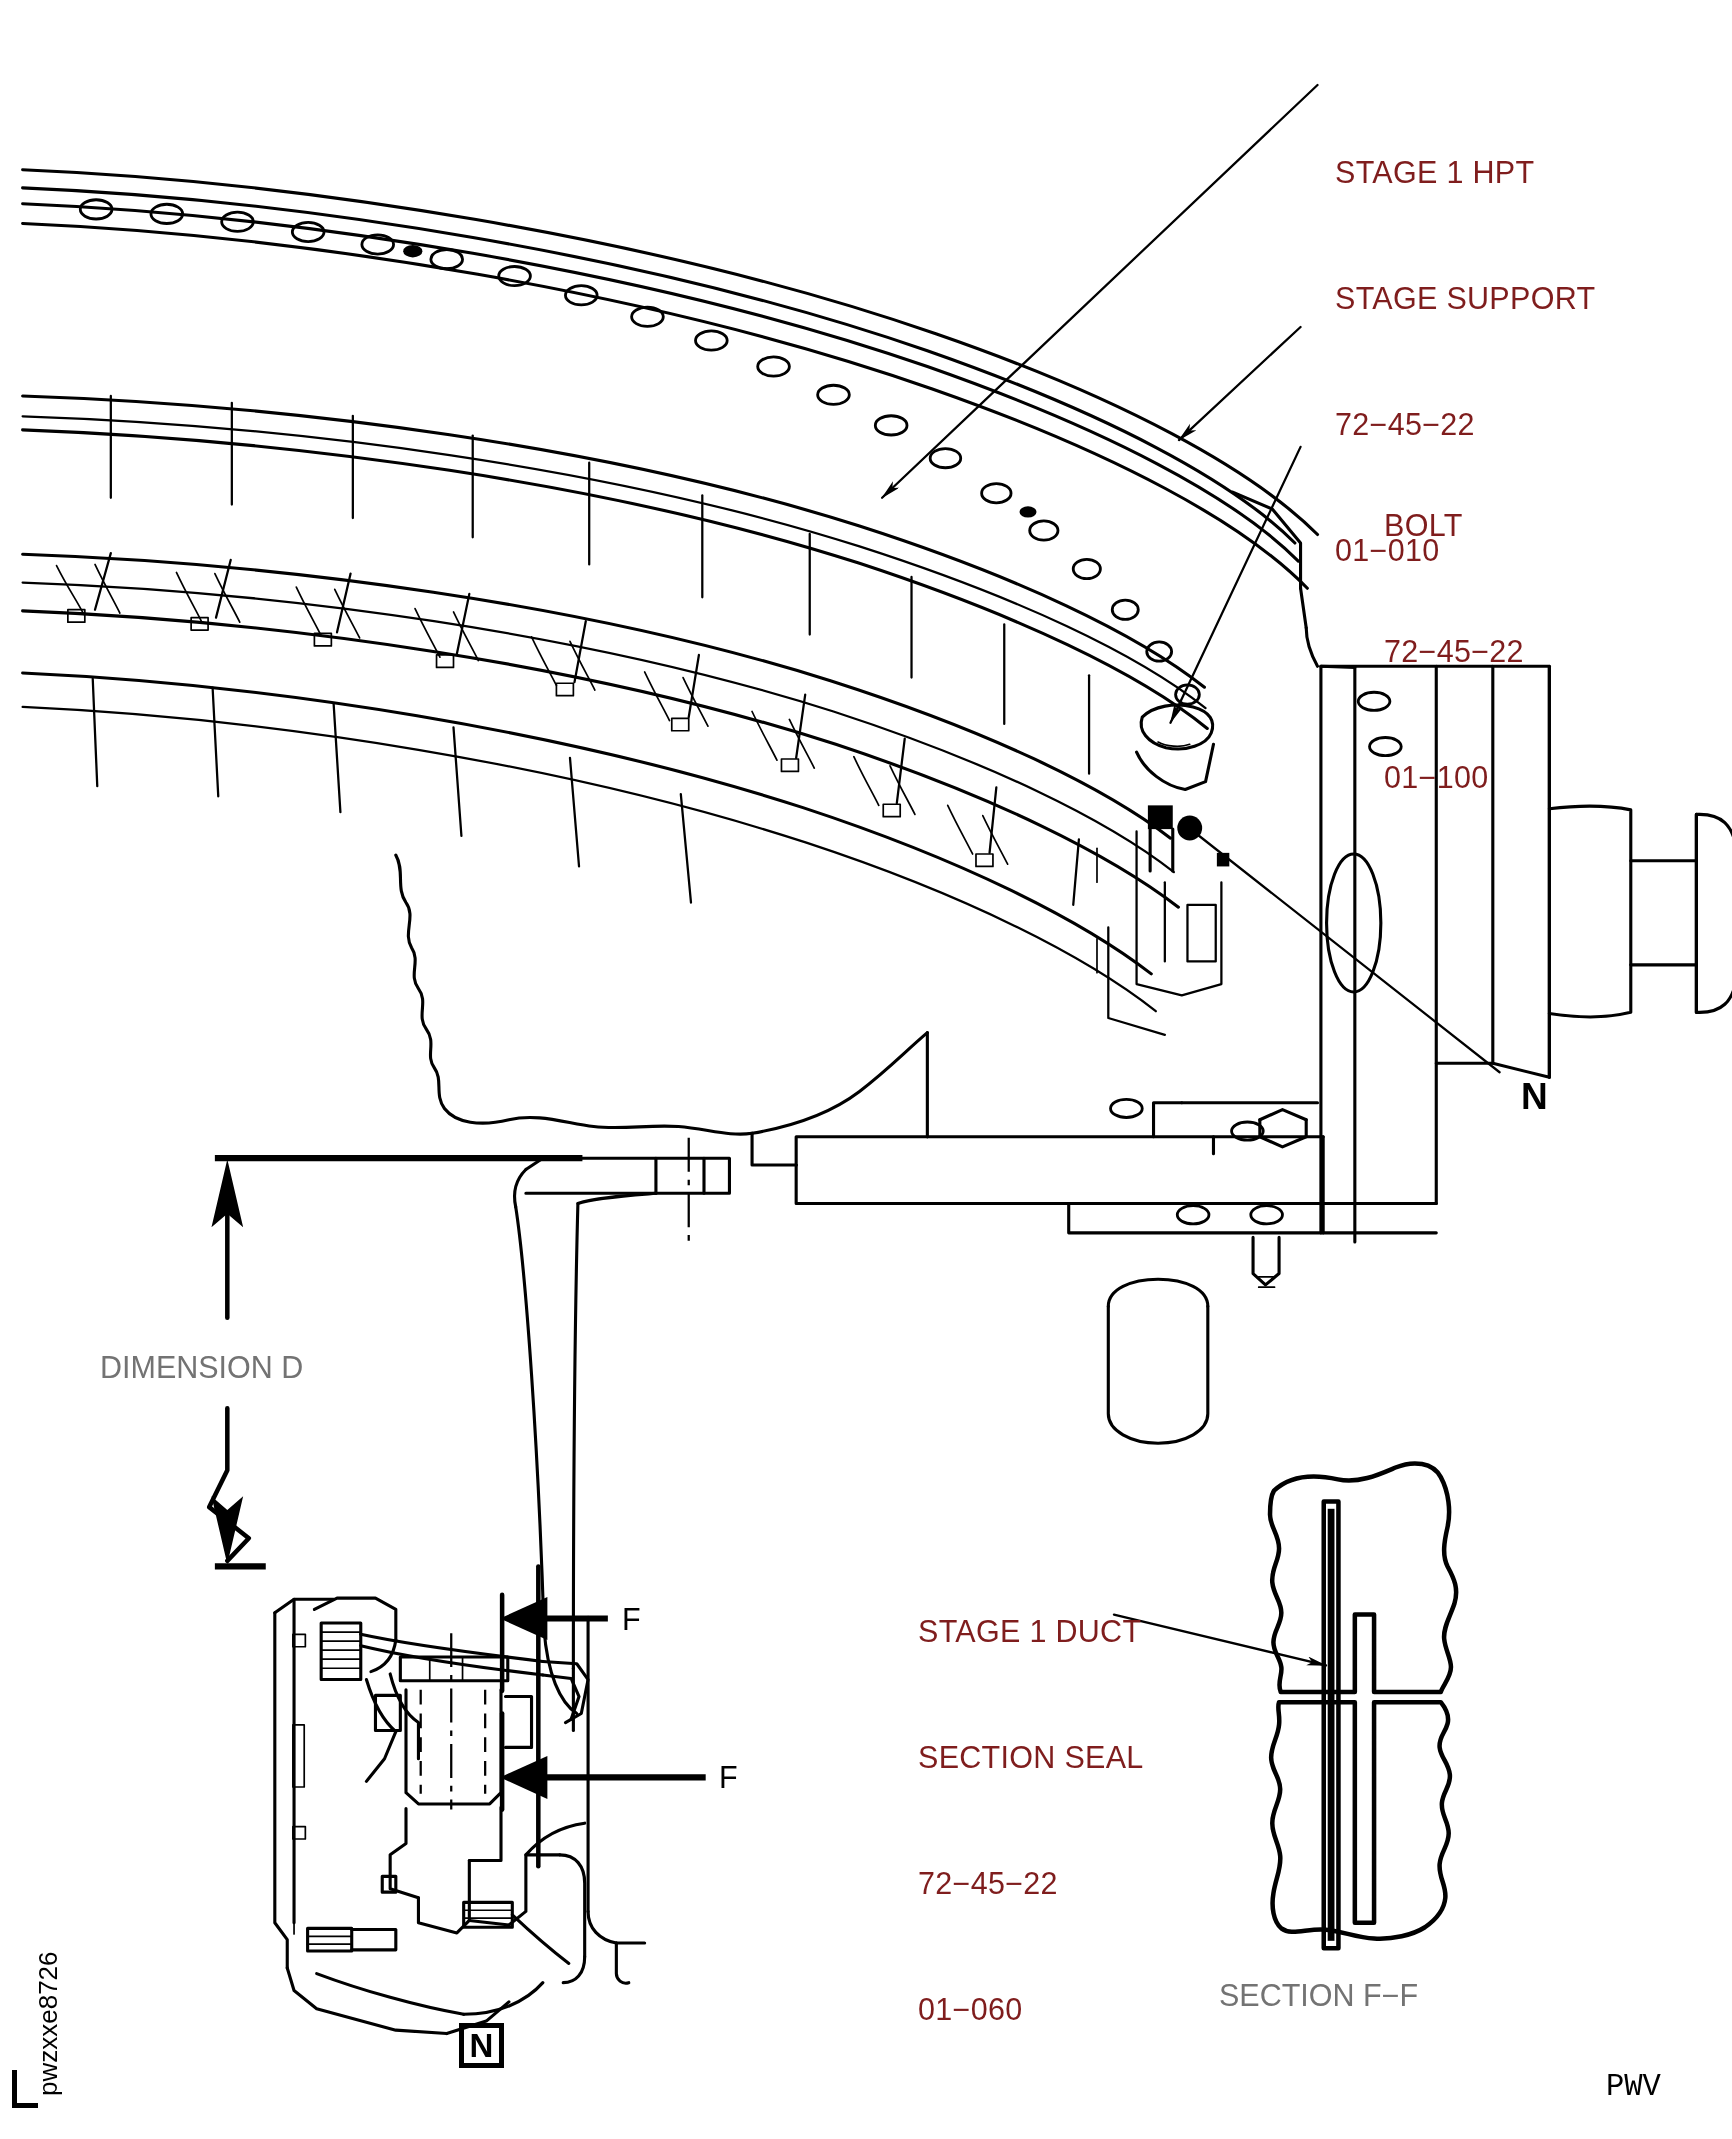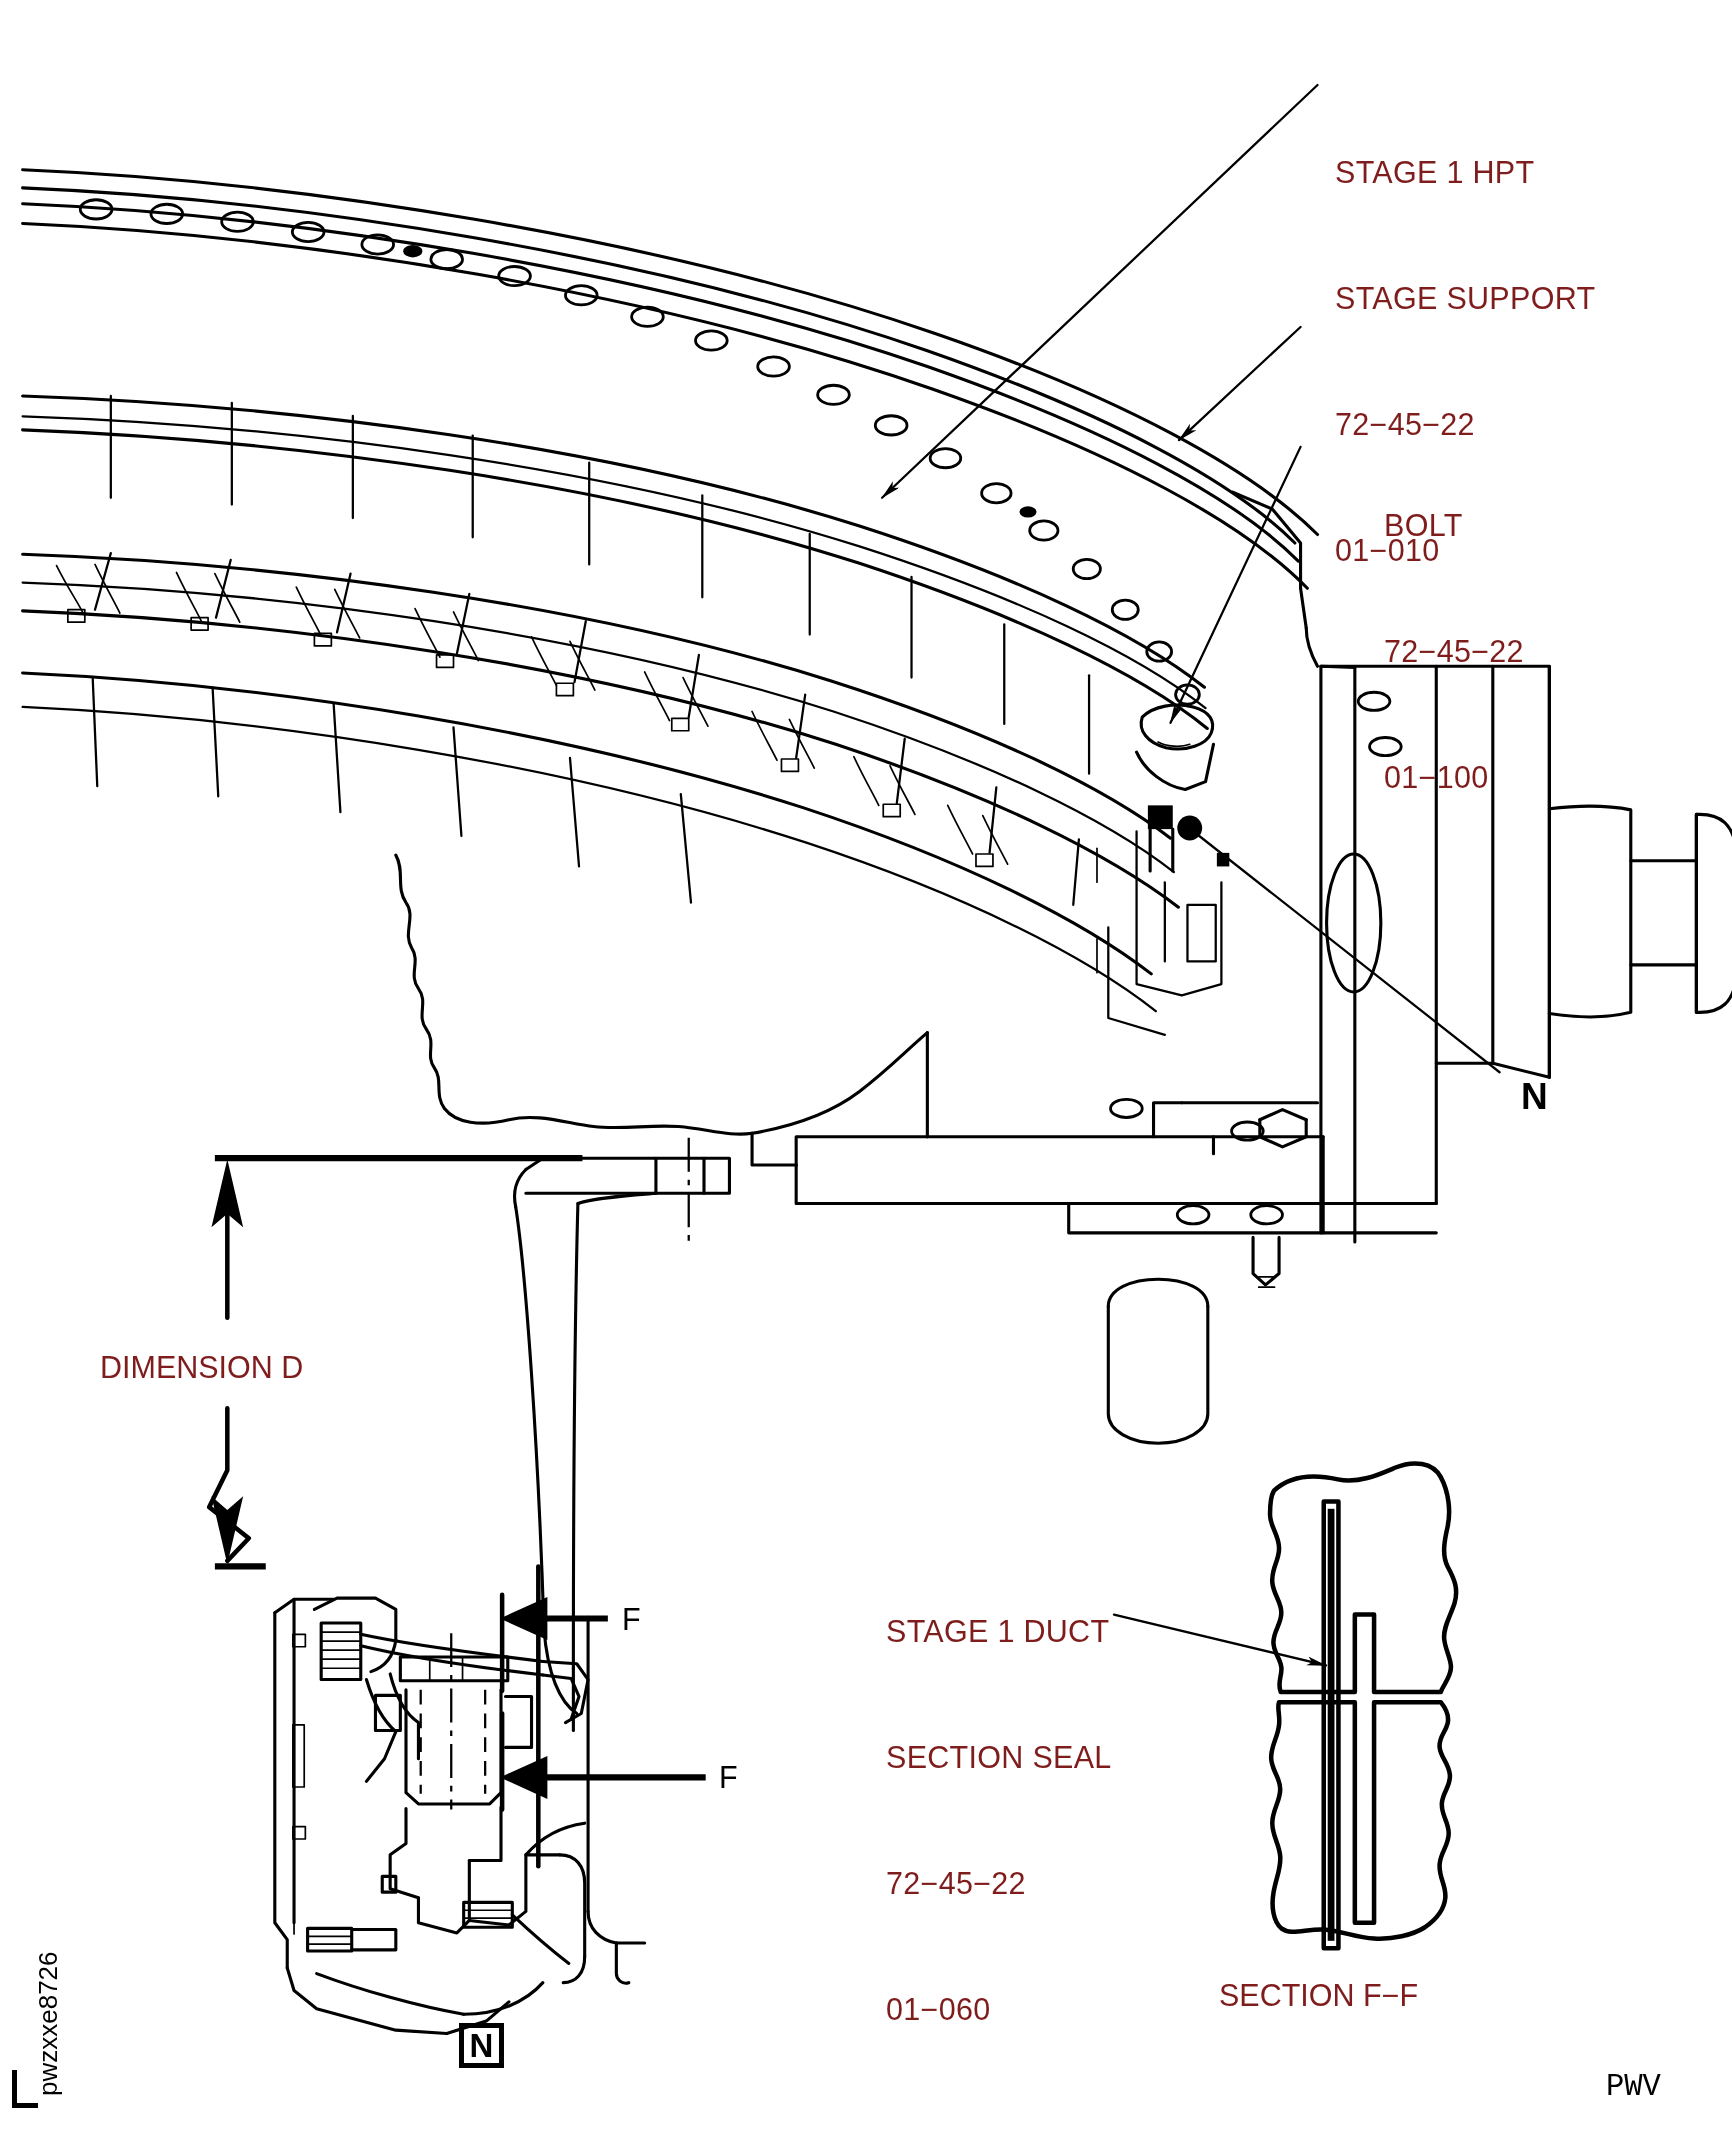--- a/index.html
+++ b/index.html
@@ -32,21 +32,21 @@
     letter-spacing: 0.3px;
     line-height: 42px;
     color: #7f1d1d;
     white-space: pre;
   }
   .callout div { white-space: pre; }
   .big-label {
     position: absolute;
     font-family: "Liberation Sans", sans-serif;
     font-size: 30.5px;
-    color: #7f1d1d;
+    color: #737373;
     white-space: pre;
     text-align: center;
   }
   .bold-letter {
     position: absolute;
     font-family: "Liberation Sans", sans-serif;
     font-size: 37px;
     font-weight: bold;
     color: #000000;
   }
@@ -494,21 +494,21 @@
   <div>01−100</div>
 </div>
 
 <div class="bold-letter" style="left:1521px; top:1076px;">N</div>
 
 <div class="big-label" style="left:100px; top:1350px;">DIMENSION D</div>
 
 <div class="plain-letter" style="left:622px; top:1602px;">F</div>
 <div class="plain-letter" style="left:719px; top:1760px;">F</div>
 
-<div class="callout" style="left:886px; top:1526px;">
+<div class="callout" style="left:918px; top:1526px;">
   <div>STAGE 1 DUCT</div>
   <div>SECTION SEAL</div>
   <div>72−45−22</div>
   <div>01−060</div>
 </div>
 
 <div class="big-label" style="left:1210px; top:1978px;margin-left:9px;">SECTION F−F</div>
 
 <div class="boxed-letter" style="left:459px; top:2023px;">N</div>
 

